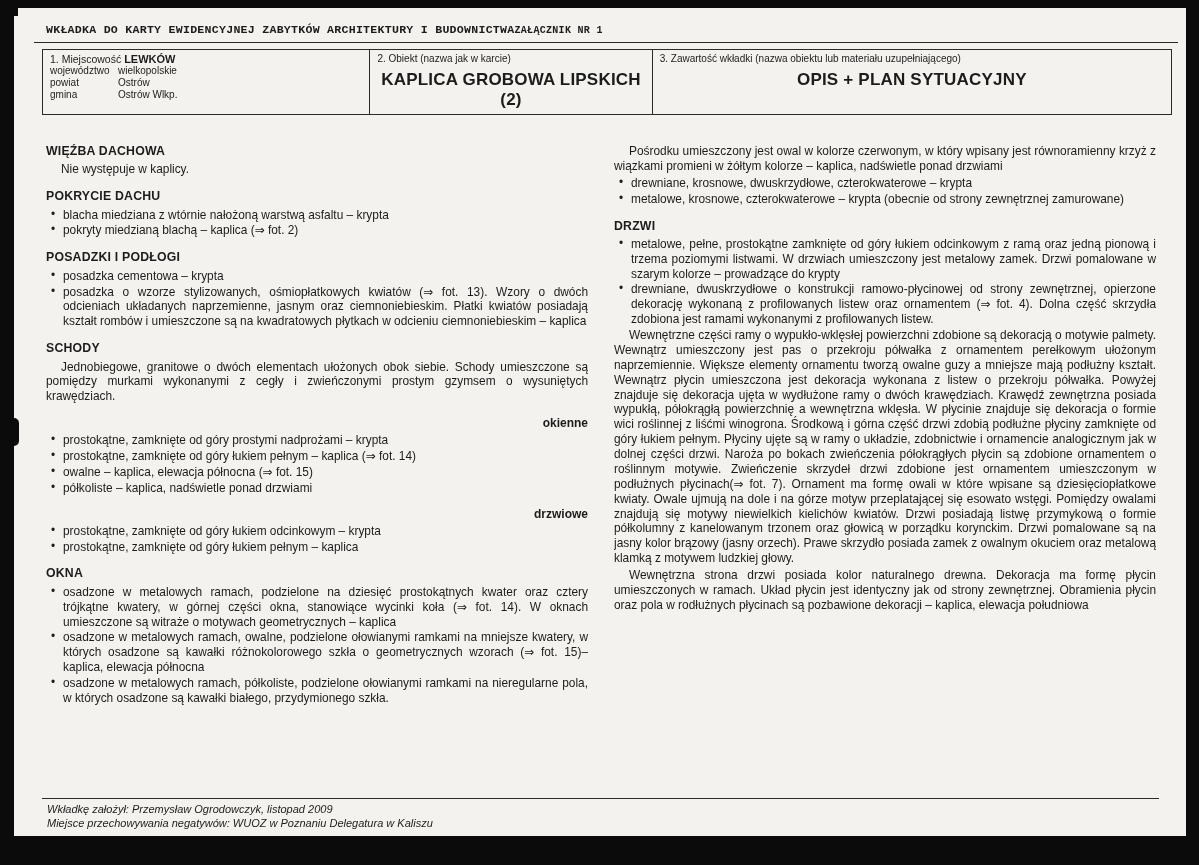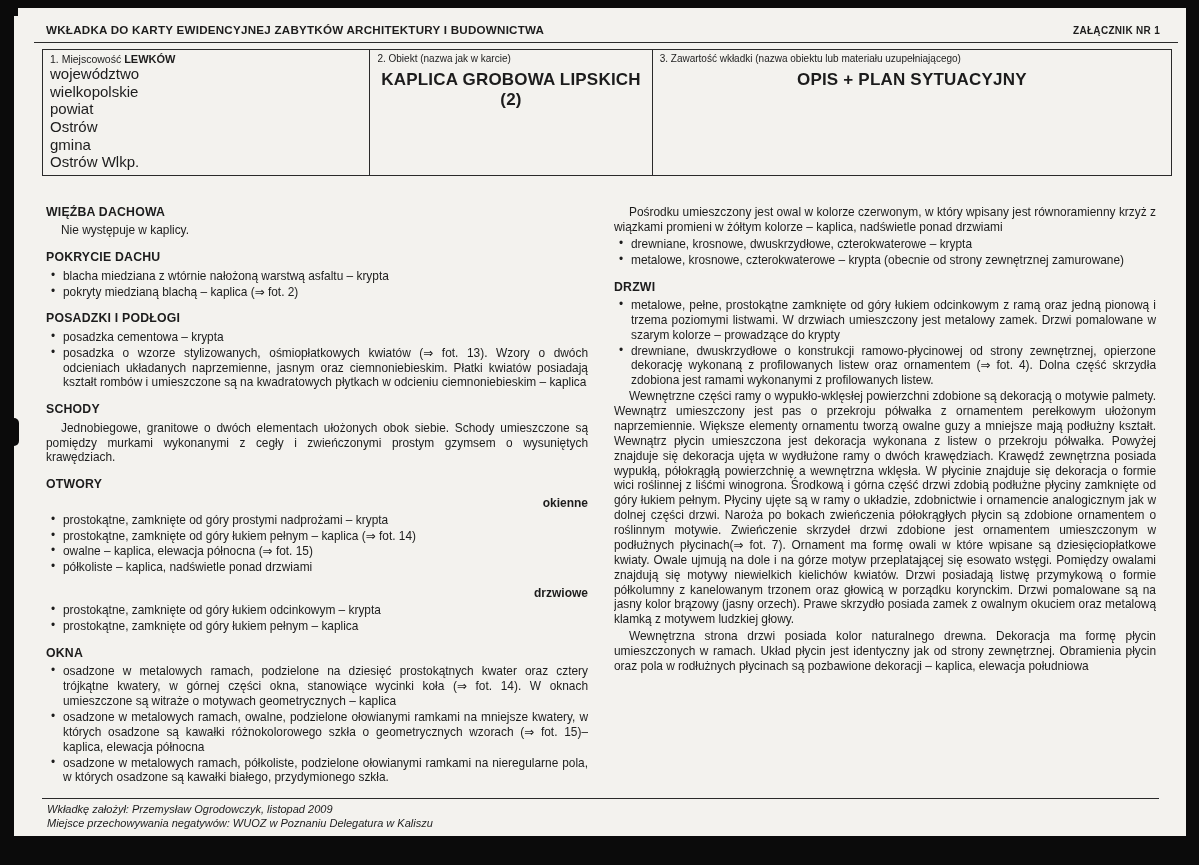--- a/index.html
+++ b/index.html
@@ -34,23 +34,23 @@
   .artifact-corner {
     position: absolute;
     left: 12px; top: 6px;
     width: 6px; height: 10px;
     background: #0b0b0b;
   }
 
   
   .doc-header {
     display: flex;
-    justify-content: space-between;
     align-items: flex-end;
-    padding: 15px 26px 5px 32px;
+    padding: 15px 34px 5px 32px;
+    font-family: Liberation Mono, monospace;
   }
   .doc-title { font-weight: bold; font-size: 11.6px; letter-spacing: 0.25px; }
   .doc-annex { font-weight: bold; font-size: 10px; letter-spacing: 0.3px; }
   .header-rule { border-top: 1.5px solid #2a2a2a; margin: 1px 8px 0 20px; }
 
   
   .info-table {
     margin: 6px 14px 16px 28px;
     width: calc(100% - 42px);
     border-collapse: collapse;
@@ -60,21 +60,21 @@
     border: 1.5px solid #2a2a2a;
     vertical-align: top;
     padding: 3px 7px 4px;
     height: 52px;
   }
   .cell-loc   { width: 29%; }
   .cell-obj   { width: 25%; }
   .cell-cont  { width: 46%; }
   .loc-line { font-size: 10.5px; }
   .loc-line b { font-size: 11px; }
-  .loc-row { display: flex; font-size: 15px; line-height: 1.18; flex-direction: column; }
+  .loc-row { display: flex; font-size: 10px; line-height: 1.18; }
   .loc-label { width: 68px; flex: none; }
   .cell-small-label { font-size: 10px; line-height: 1.2; }
   .cell-value { text-align: center; font-weight: bold; font-size: 17px; margin-top: 5px; letter-spacing: 0.2px; }
 
   
   .body-cols {
     display: flex;
     gap: 26px;
     padding: 13px 30px 0 32px;
   }
@@ -164,21 +164,20 @@
           <section class="sec-block">
             <h3 class="sec">POSADZKI I PODŁOGI</h3>
             <p class="bullet">posadzka cementowa – krypta</p>
             <p class="bullet">posadzka o wzorze stylizowanych, ośmiopłatkowych kwiatów (⇒ fot. 13). Wzory o dwóch odcieniach układanych naprzemienne, jasnym oraz ciemnoniebieskim. Płatki kwiatów posiadają kształt rombów i umieszczone są na kwadratowych płytkach w odcieniu ciemnoniebieskim – kaplica</p>
           </section>
           <section class="sec-block">
             <h3 class="sec">SCHODY</h3>
             <p class="para">Jednobiegowe, granitowe o dwóch elementach ułożonych obok siebie. Schody umieszczone są pomiędzy murkami wykonanymi z cegły i zwieńczonymi prostym gzymsem o wysuniętych krawędziach.</p>
           </section>
           <section class="sec-block">
-            <h3 class="sec">OTWORY</h3>
             <h4 class="subh">okienne</h4>
             <p class="bullet">prostokątne, zamknięte od góry prostymi nadprożami – krypta</p>
             <p class="bullet">prostokątne, zamknięte od góry łukiem pełnym – kaplica (⇒ fot. 14)</p>
             <p class="bullet">owalne – kaplica, elewacja północna (⇒ fot. 15)</p>
             <p class="bullet">półkoliste – kaplica, nadświetle ponad drzwiami</p>
             <h4 class="subh">drzwiowe</h4>
             <p class="bullet">prostokątne, zamknięte od góry łukiem odcinkowym – krypta</p>
             <p class="bullet">prostokątne, zamknięte od góry łukiem pełnym – kaplica</p>
           </section>
           <section class="sec-block">

